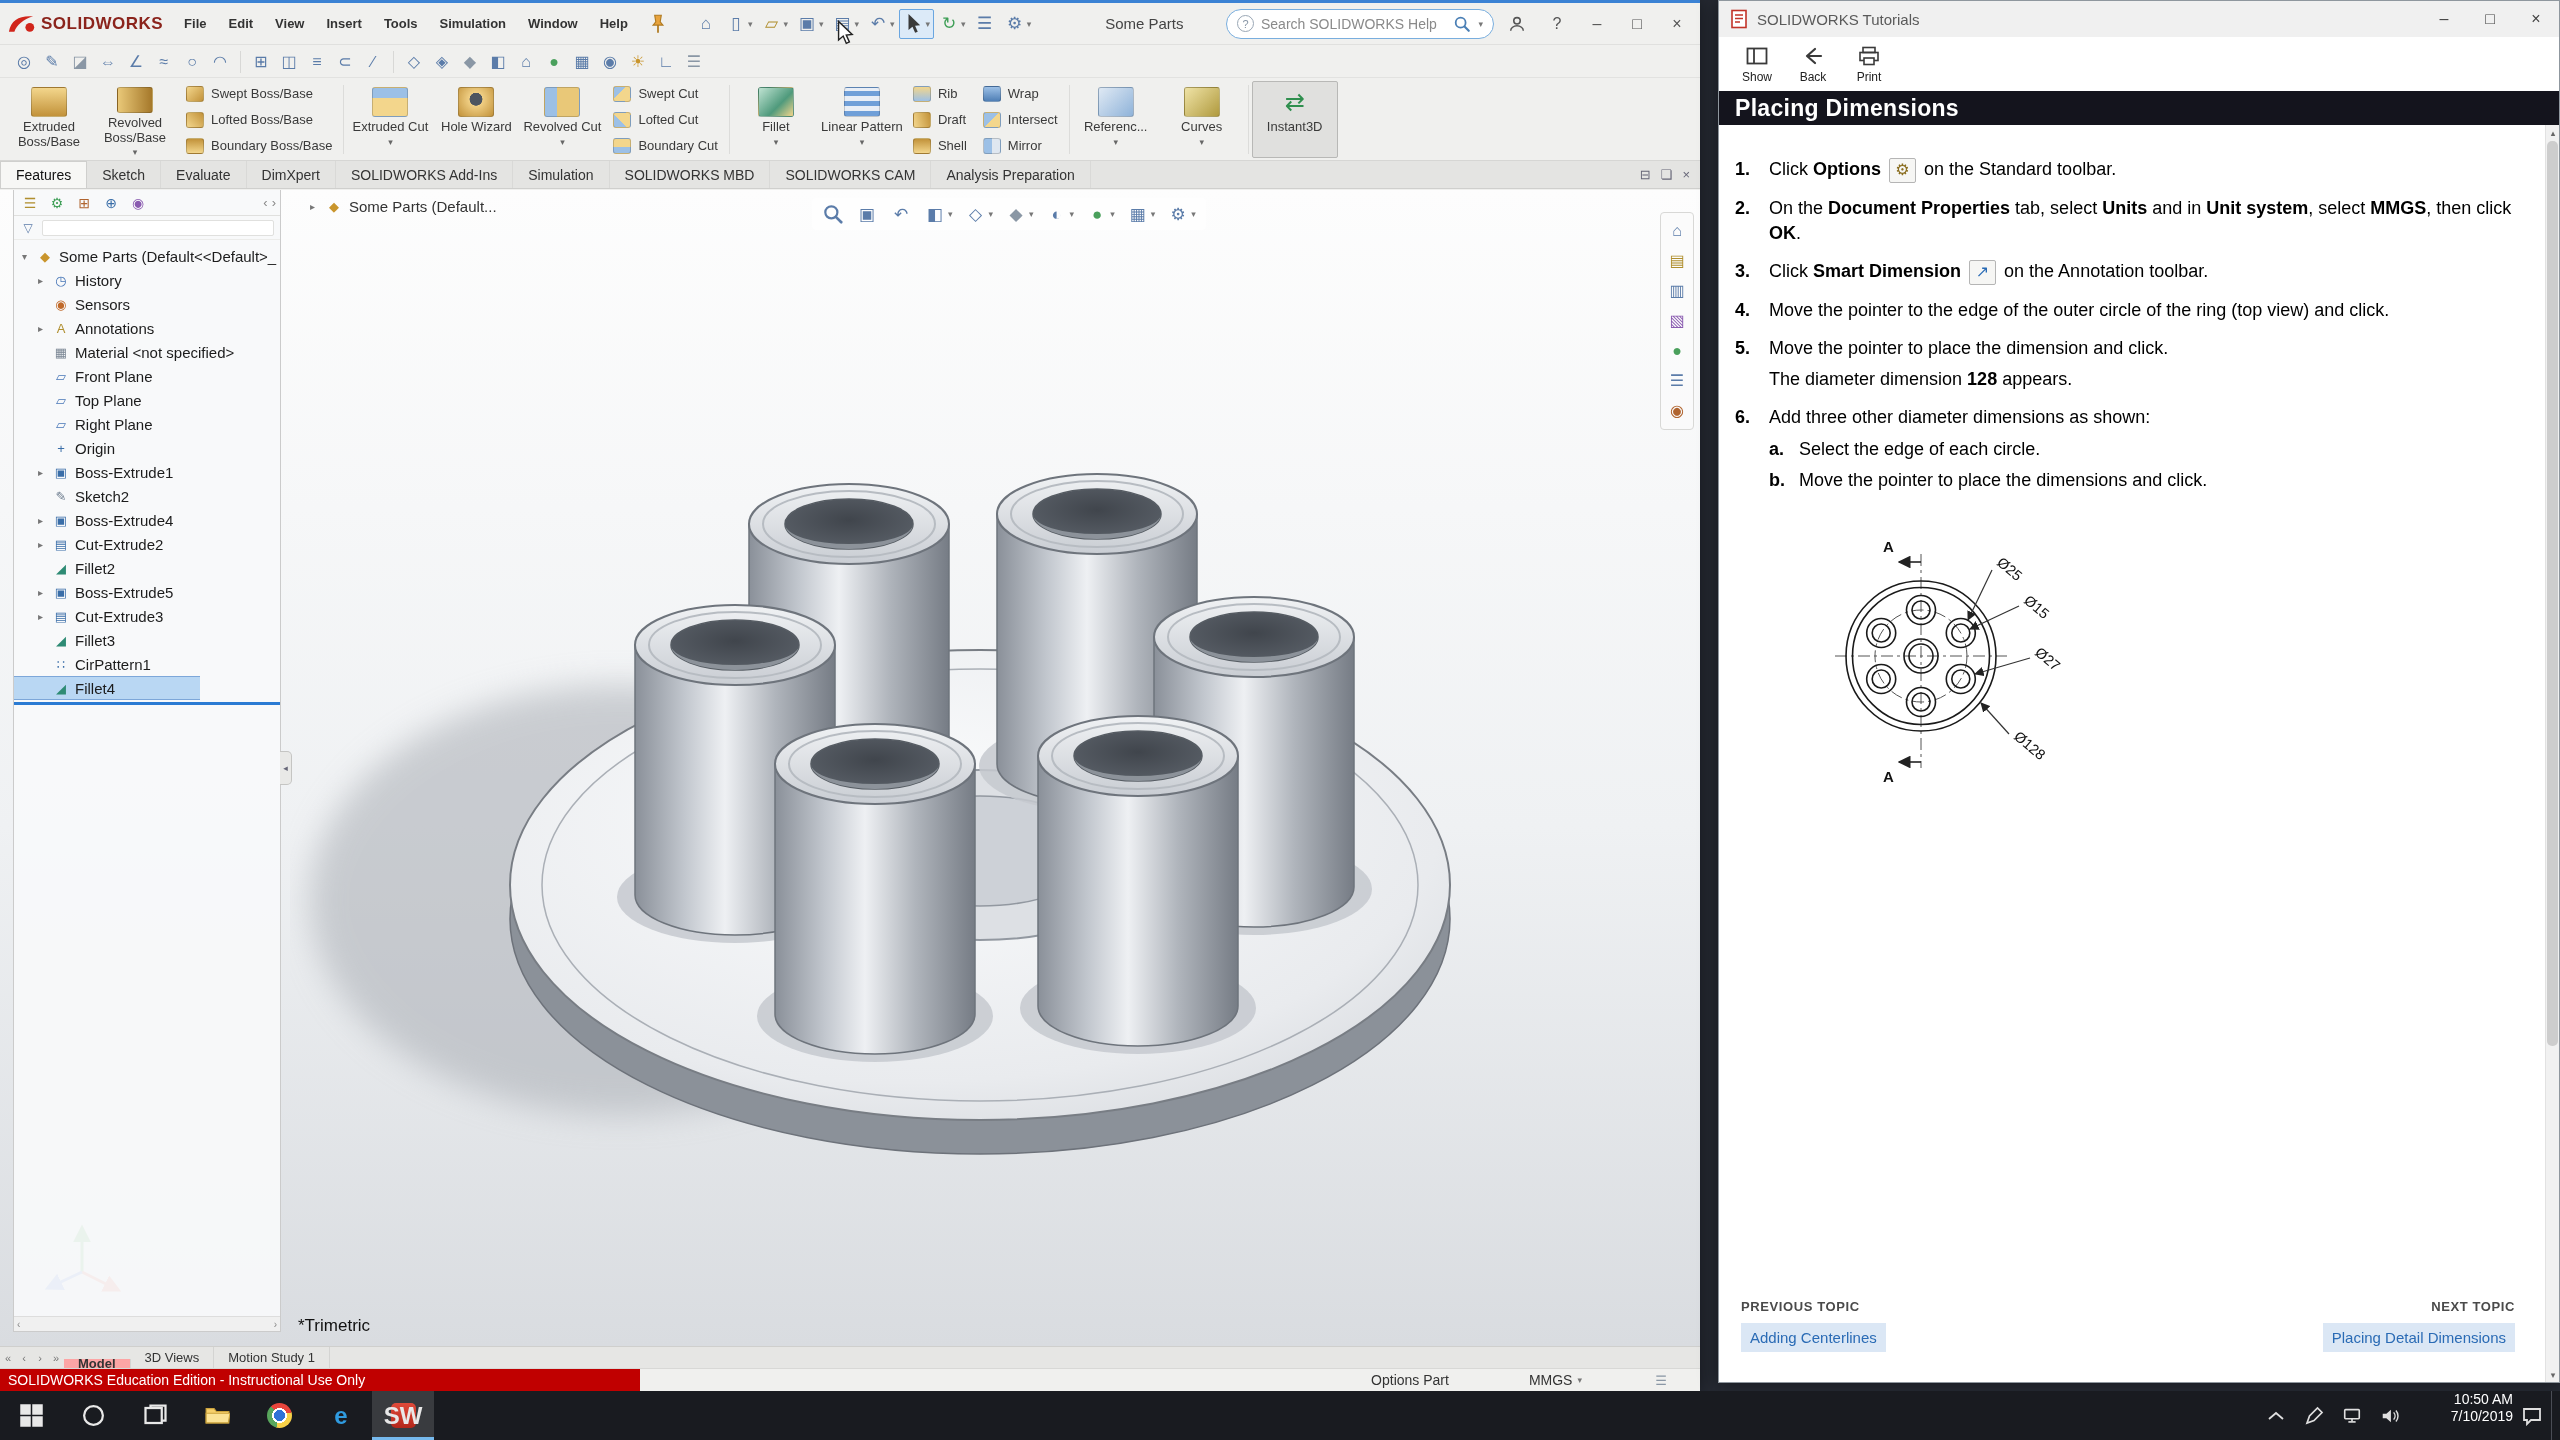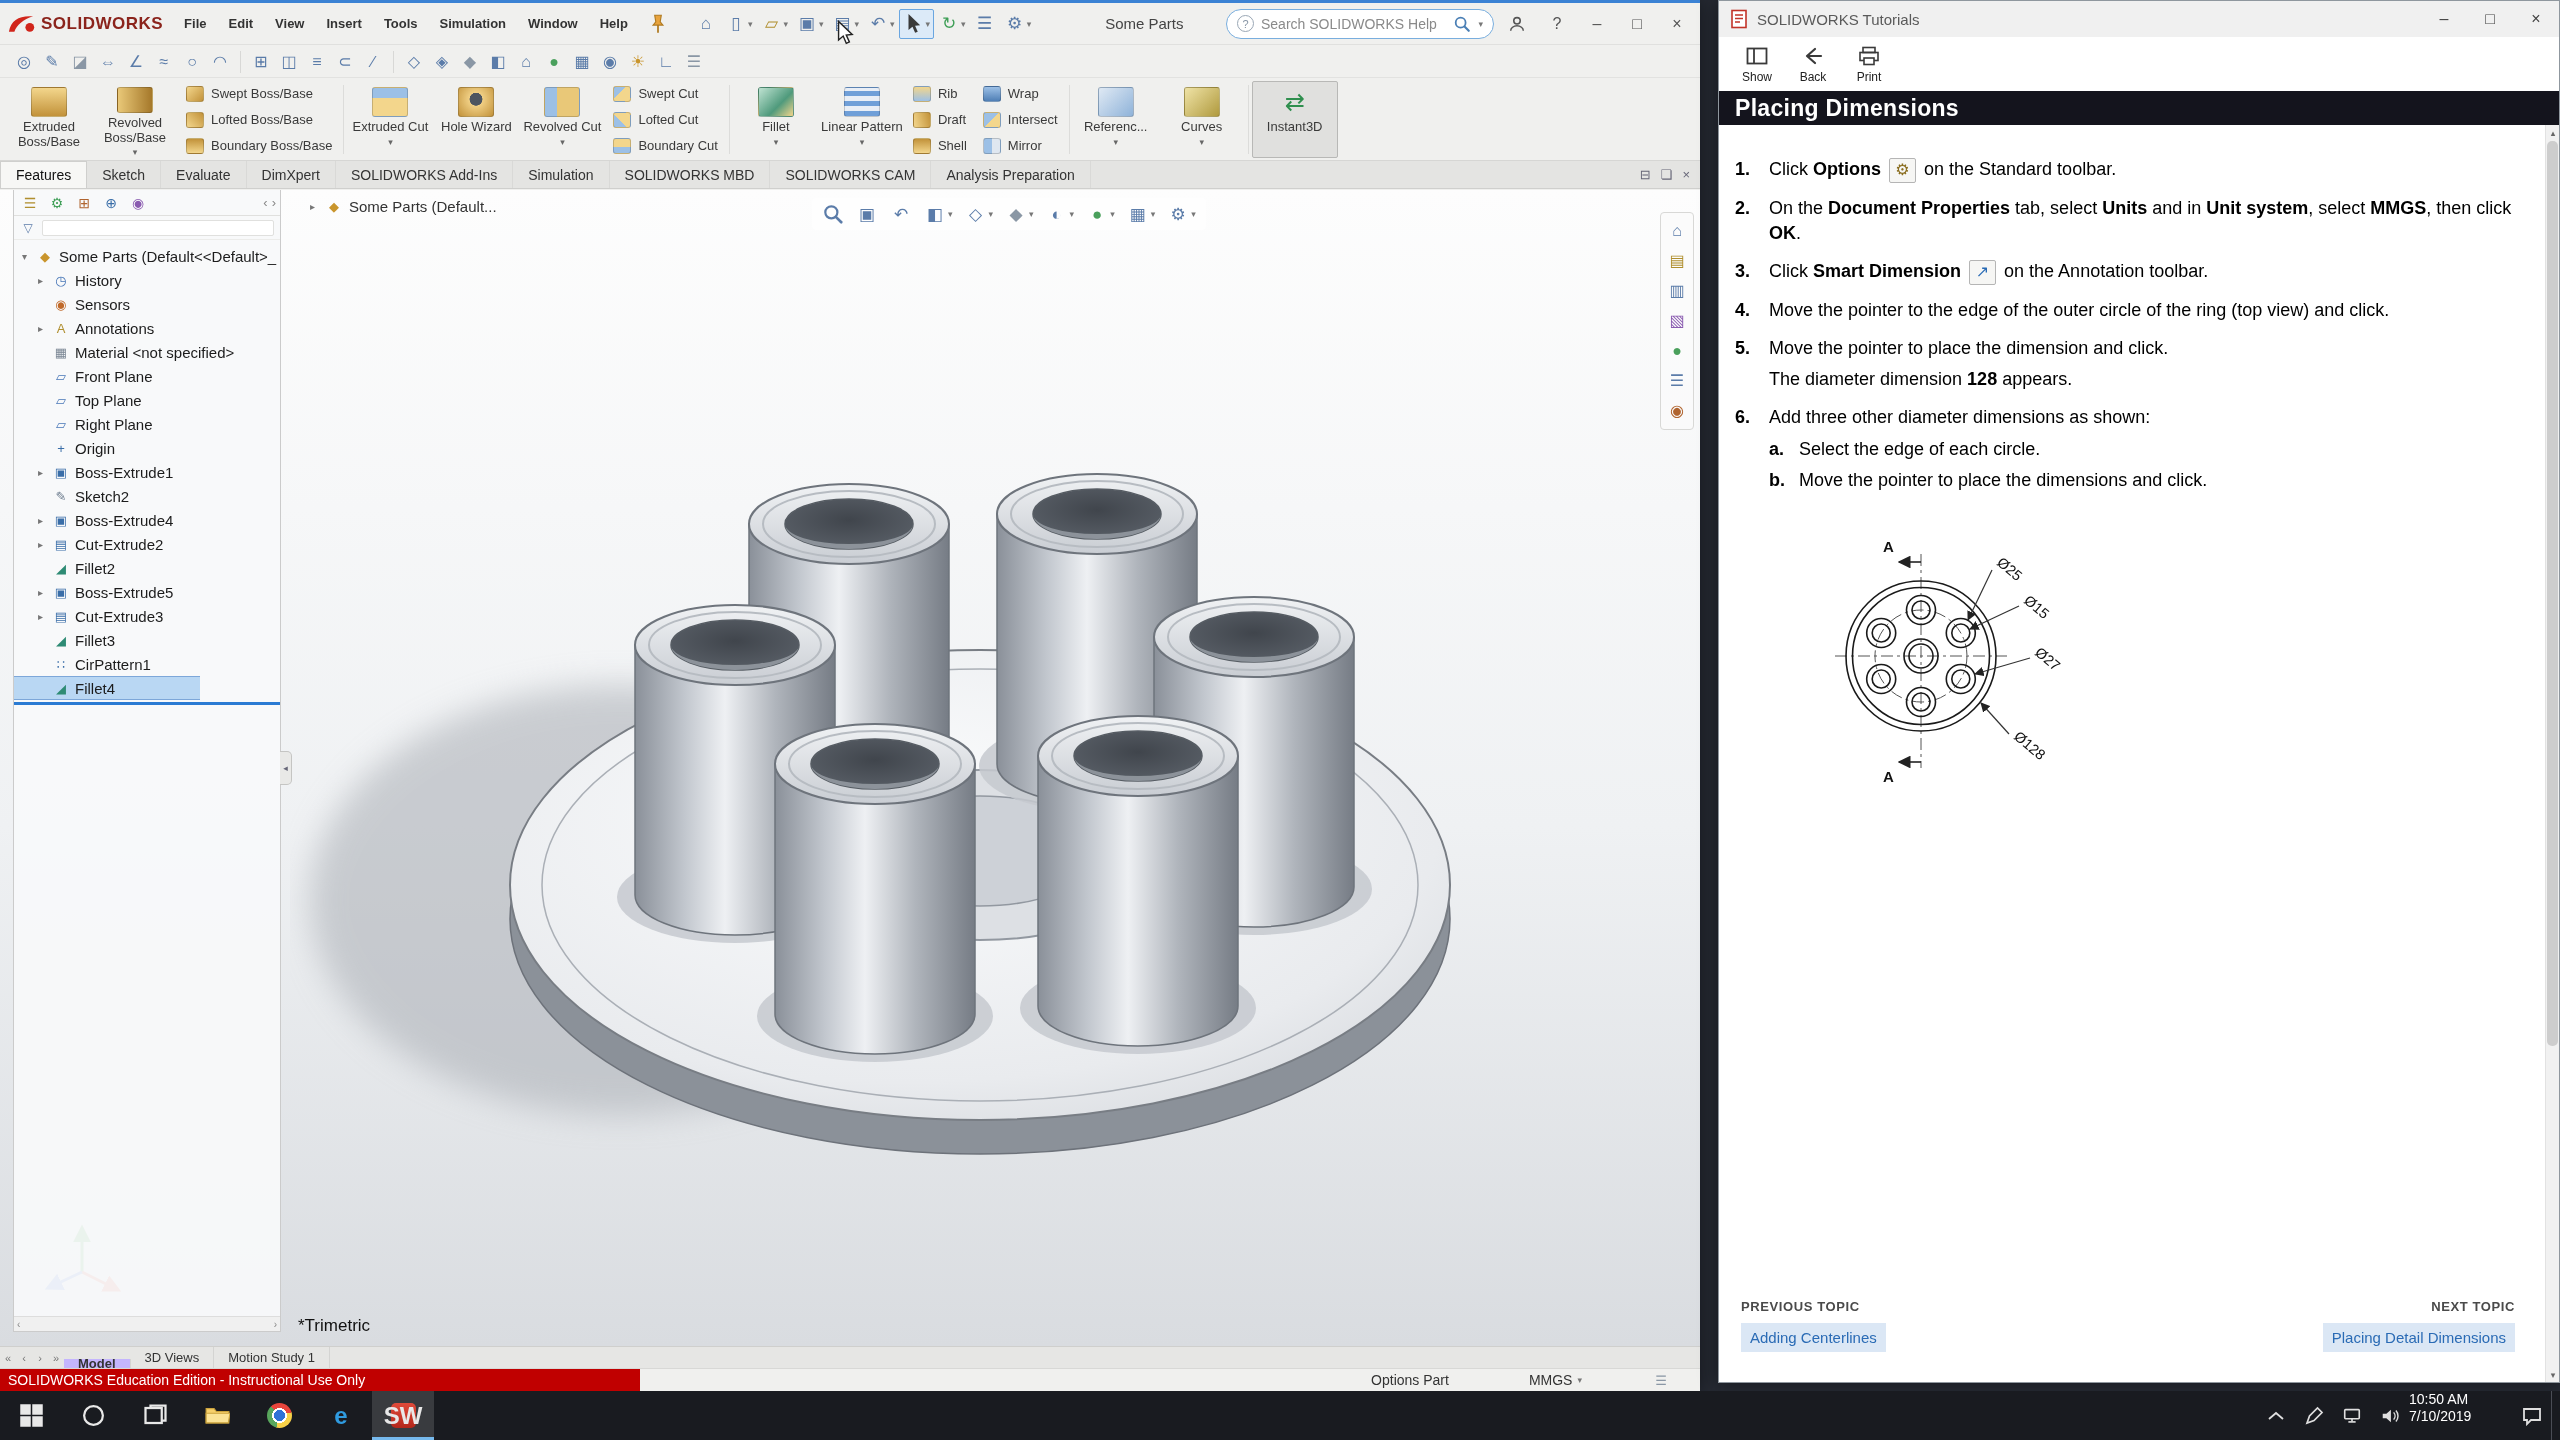--- a/index.html
+++ b/index.html
@@ -86,21 +86,21 @@
   .tic { width:18px; font-size:13px; flex:none; }
   .trow.sel { background:#b9d7f3; border-top:1px solid #7da7d9; border-bottom:1px solid #7da7d9; width:70%; }
   .rollback { border-top:3px solid #2b7bd3; margin-top:2px; }
   .fm-splitter { position:absolute; right:-12px; top:561px; width:12px; height:34px; background:#e9e9e7; border:1px solid #c5c5c3; border-left:none; border-radius:0 5px 5px 0; display:flex; align-items:center; justify-content:center; font-size:9px; color:#667; }
   .fm-hscroll { position:absolute; left:0; right:0; bottom:0; height:15px; background:#f0f0f0; border-top:1px solid #ddd; display:flex; align-items:center; justify-content:space-between; padding:0 3px; font-size:10px; color:#888; }
 
   
   #doctabs { position:absolute; left:0; right:0; bottom:23px; height:22px; background:#e6e6e4; border-top:1px solid #cfcfcd; display:flex; align-items:stretch; }
   .dnav { width:16px; display:flex; align-items:center; justify-content:center; font-size:11px; color:#777; }
   .dtab { padding:0 14px; font-size:13px; color:#333; display:flex; align-items:center; border-right:1px solid #d4d4d2; }
-  .dtab.active { background:#c4b5fd; font-weight:bold;margin-top:12px; }
+  .dtab.active { background:#fca5a5; font-weight:bold;margin-top:12px; }
   #statusbar { position:absolute; left:0; right:0; bottom:0; height:23px; background:#f0f0ee; border-top:1px solid #d8d8d6; display:flex; align-items:center; }
   .status-red { width:640px; height:100%; background:#c00000; color:#fff; font-size:14px; display:flex; align-items:center; padding:0 8px; white-space:nowrap; }
   .status-mode { margin-left:auto; font-size:14px; color:#333; }
   .status-units { margin:0 0 0 80px; font-size:14px; color:#333; display:flex; align-items:center; gap:5px; }
   .status-icon-slot { margin:0 30px 0 70px; }
   .status-icon-slot .ic { width:18px; font-size:13px; color:#778; }
 
   
   #tut-win { position:absolute; left:1718px; top:0; width:842px; height:1383px; background:#fff; border:1px solid #8f979e; box-shadow:0 0 18px rgba(0,0,0,.45); }
   .tut-titlebar { height:36px; background:#f0f0f0; display:flex; align-items:center; padding-left:10px; }
@@ -144,21 +144,21 @@
   .tb-app { width:62px; display:flex; align-items:center; justify-content:center; }
   .tb-app .ic { width:25px; height:25px; color:#e8e8e8; font-size:24px; font-weight:bold; }
   .tb-app.active { background:rgba(255,255,255,.14); box-shadow:inset 0 -3px 0 #76b9ed; }
   .chrome-ball { width:26px; height:26px; border-radius:50%;
      background: radial-gradient(circle at 50% 50%, #2f72d8 0 5.5px, #fff 5.5px 7.5px, rgba(0,0,0,0) 7.5px),
                  conic-gradient(from -45deg, #e8453c 0 120deg, #f7d148 120deg 240deg, #58a65c 240deg 360deg); }
   .sw-app-badge { width:27px; height:27px; border-radius:5px; background:linear-gradient(180deg,#e04a3a,#b3271b); color:#fff; font-size:12px; font-weight:bold; display:flex; align-items:center; justify-content:center; }
   .tb-tray { margin-left:auto; display:flex; align-items:center; }
   .tray-ic { width:38px; height:100%; display:flex; align-items:center; justify-content:center; }
   .tray-ic .ic { width:20px; height:20px; color:#dfdfdf; }
-  .clock { width:104px; text-align:left; color:#fff; font-size:14px; line-height:17px; }
+  .clock { width:104px; text-align:right; color:#fff; font-size:14px; line-height:17px; }
   .show-desktop { width:9px; border-left:1px solid #4a4d55; height:100%; }
 </style>
 </head>
 <body>
 
 <div id="sw-win">
 
   <div class="titlebar">
     <div class="logo">
       <span class="ic logo-mark">

